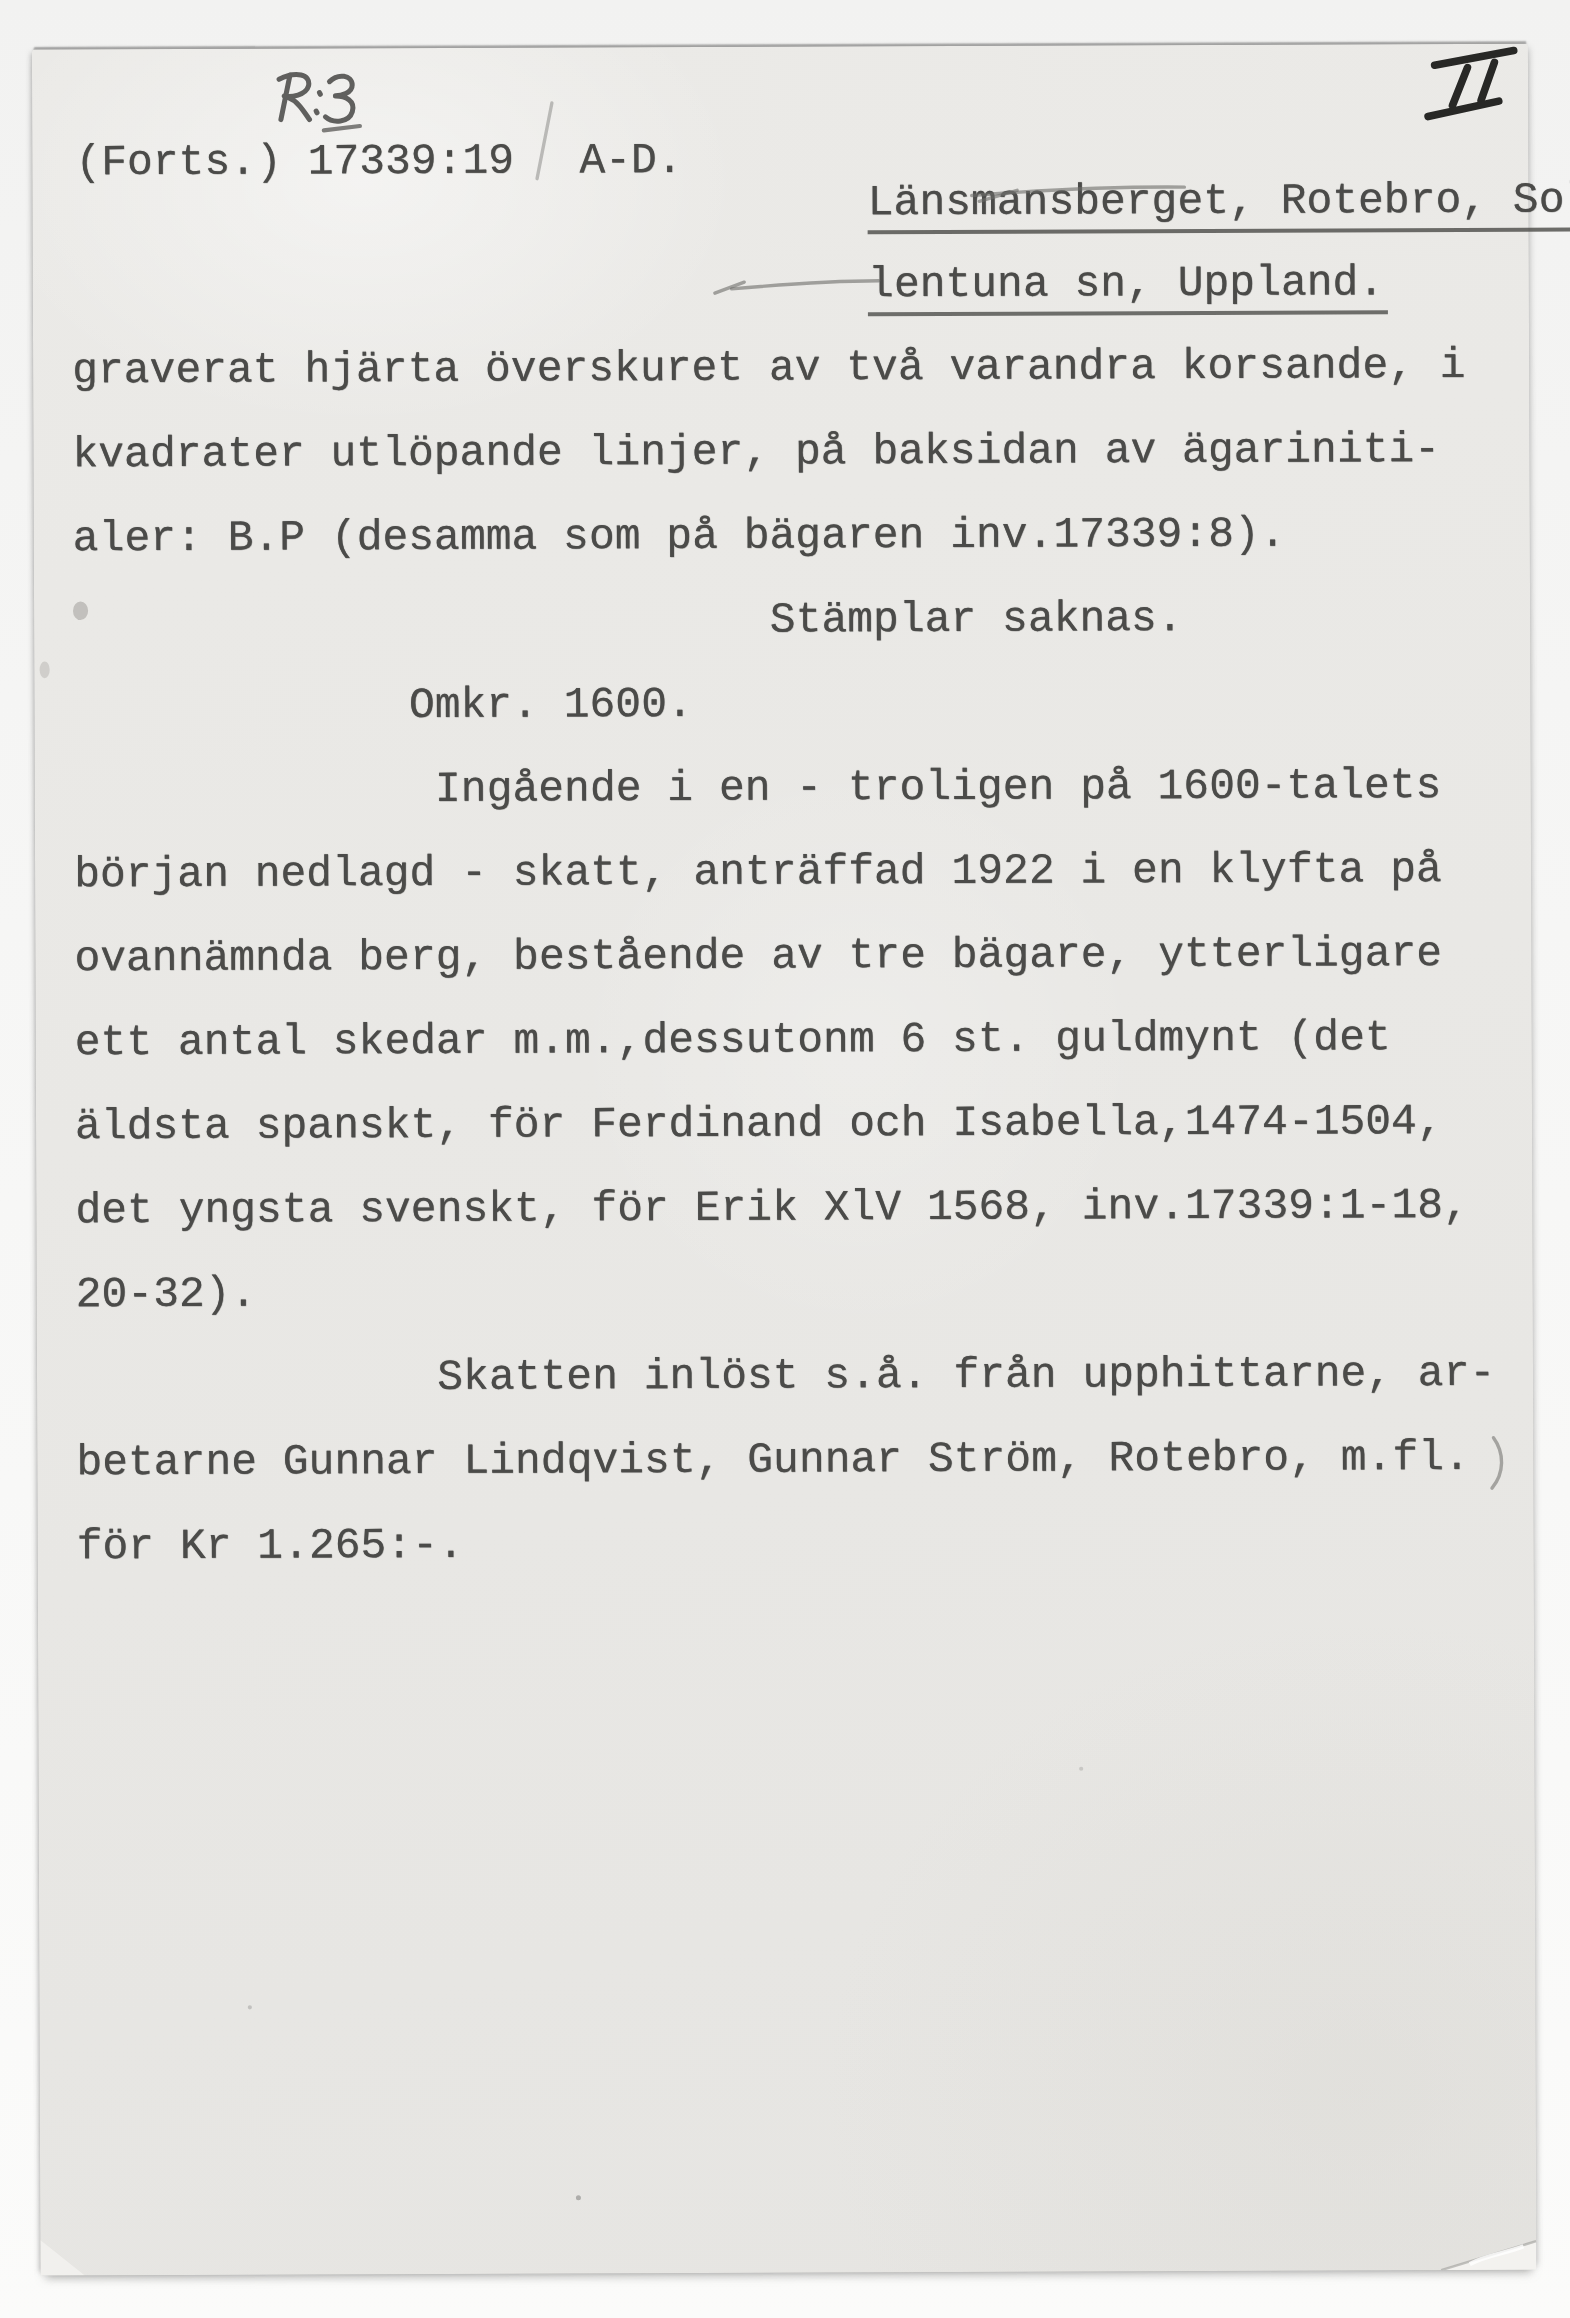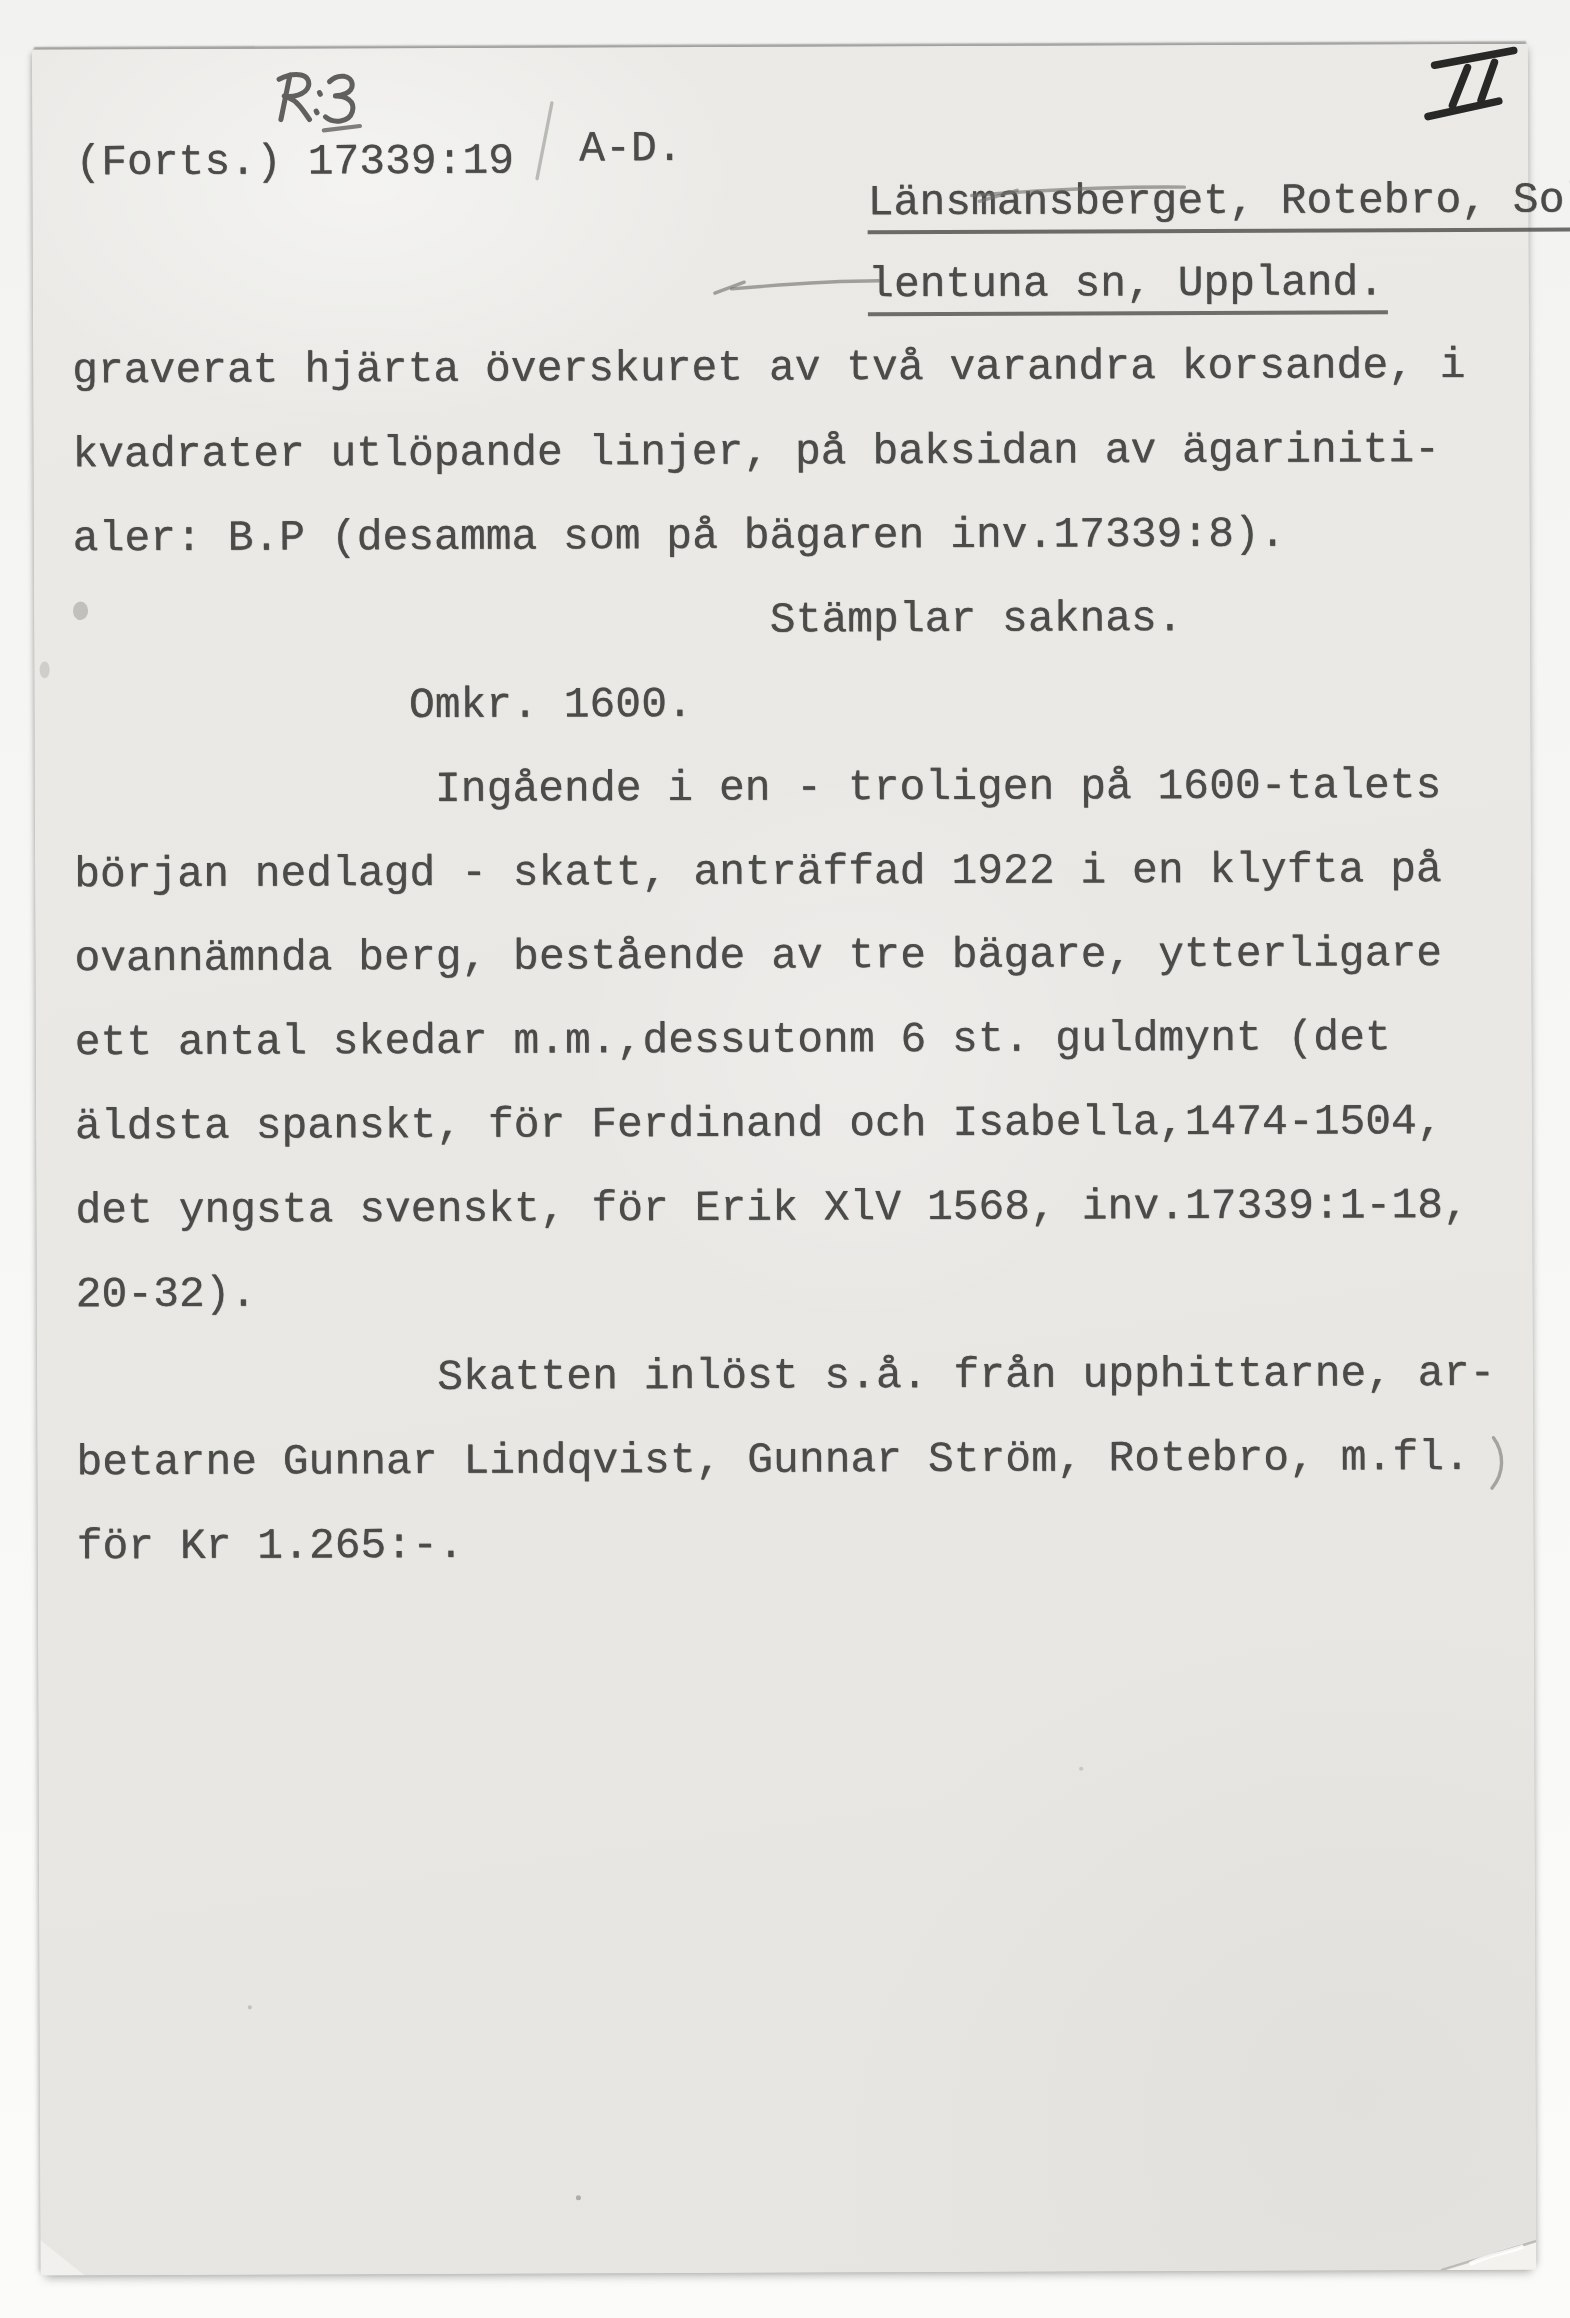--- a/index.html
+++ b/index.html
@@ -75,21 +75,21 @@
     <title>II</title>
     <g fill="none" stroke="#181816" stroke-width="9" stroke-linecap="round" opacity="0.92">
       <path d="M28,25 L122,8"></path>
       <path d="M67,28 L49,73"></path>
       <path d="M99,22 L83,67"></path>
       <path d="M20,86 L104,68"></path>
     </g>
   </svg>
 
   <div class="typed" style="left:43px;top:92px;">(Forts.) 17339:19</div>
-  <div class="typed" style="left:547px;top:80px;">A-D.</div>
+  <div class="typed" style="left:547px;top:92px;">A-D.</div>
   <div class="typed" style="left:732px;top:92px;">
     <span class="u1">Länsmansberget, Rotebro, Sol-</span>
   </div>
   <div class="typed" style="left:732px;top:174px;">
     <span class="u2">lentuna sn, Uppland.</span>
   </div>
 
   <div id="body-lines">
       <div class="typed-line" style="padding-left: 0ch;">graverat hjärta överskuret av två varandra korsande, i</div>
       <div class="typed-line" style="padding-left: 0ch;">kvadrater utlöpande linjer, på baksidan av ägariniti-</div>

